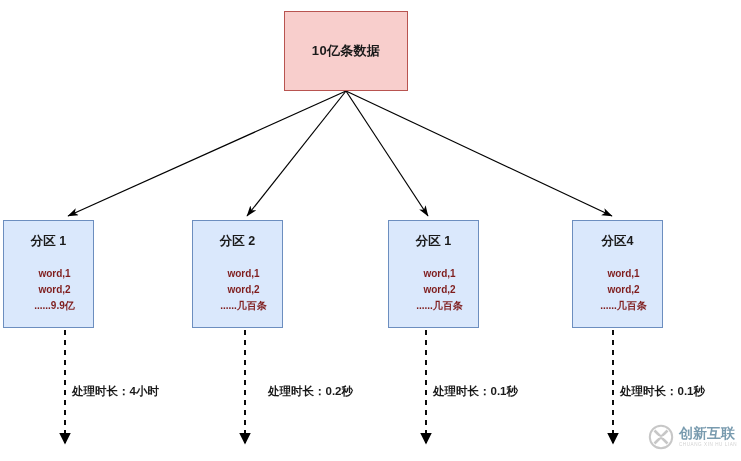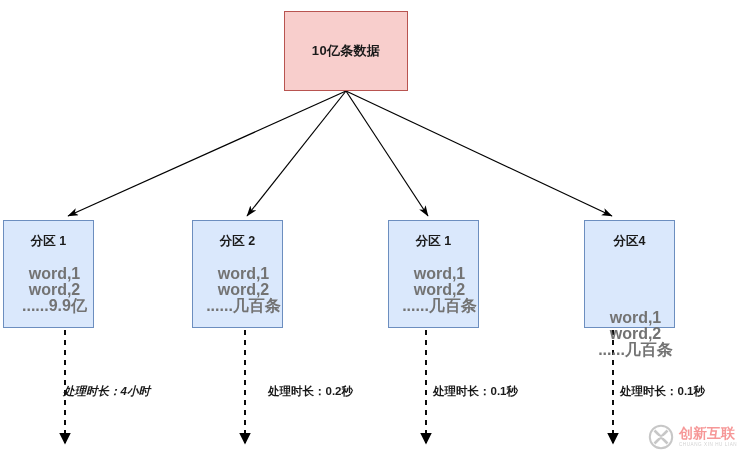--- a/index.html
+++ b/index.html
@@ -49,47 +49,47 @@
     width: 91px;
     height: 108px;
     background: #dae8fc;
     border: 1.2px solid #6c8ebf;
     top: 220px;
     padding-top: 12px;
   }
   .p1 { left: 3px; }
   .p2 { left: 192px; }
   .p3 { left: 388px; }
-  .p4 { left: 584px; gap: 44px; }
+  .p4 { left: 572px; }
   .partition-title {
     font-size: 12.5px;
     font-weight: bold;
     color: #1a1a1a;
     margin-bottom: 16px;
   }
   .partition-lines {
-    font-size: 16px;
-    font-weight: bold;
-    color: #737373;
+    font-size: 10px;
+    font-weight: bold;
+    color: #7f1d1d;
     line-height: 16px;
     text-align: center;
     margin-left: 12px;
   }
   .partition-lines div {
     white-space: nowrap;
   }
   .duration-label {
     position: absolute;
     font-size: 11.5px;
     font-weight: bold;
     color: #1a1a1a;
     white-space: nowrap;
     top: 384px;
   }
-  .d1 { left: 63px; font-style: italic; }
+  .d1 { left: 72px; }
   .d2 { left: 268px; }
   .d3 { left: 433px; }
   .d4 { left: 620px; }
   .watermark {
     position: absolute;
     left: 648px;
     top: 420px;
     width: 86px;
     height: 34px;
     display: flex;
@@ -102,21 +102,21 @@
   }
   .wm-text {
     display: flex;
     flex-direction: column;
     justify-content: center;
     line-height: 1;
   }
   .wm-cn {
     font-size: 14px;
     font-weight: bold;
-    color: #ef4444;
+    color: #0c4a6e;
     letter-spacing: 0px;
   }
   .wm-en {
     font-size: 4.6px;
     color: #adadad;
     letter-spacing: 0.55px;
     margin-top: 2.5px;
     white-space: nowrap;
   }
 </style>

